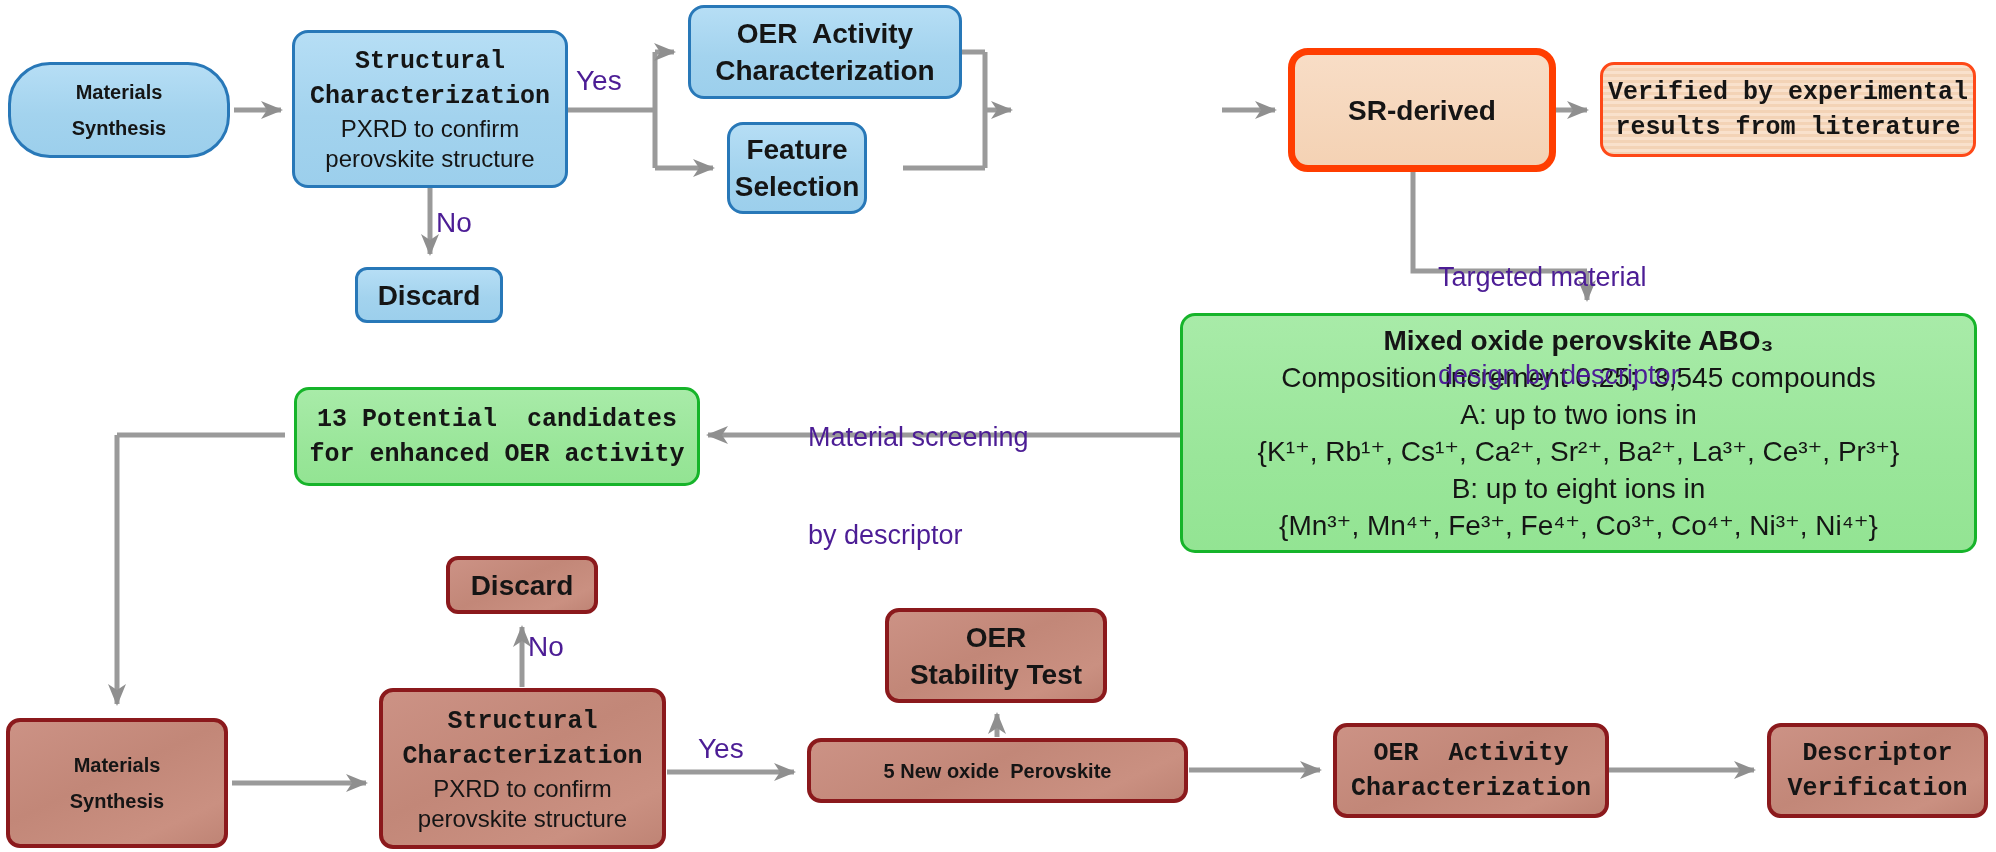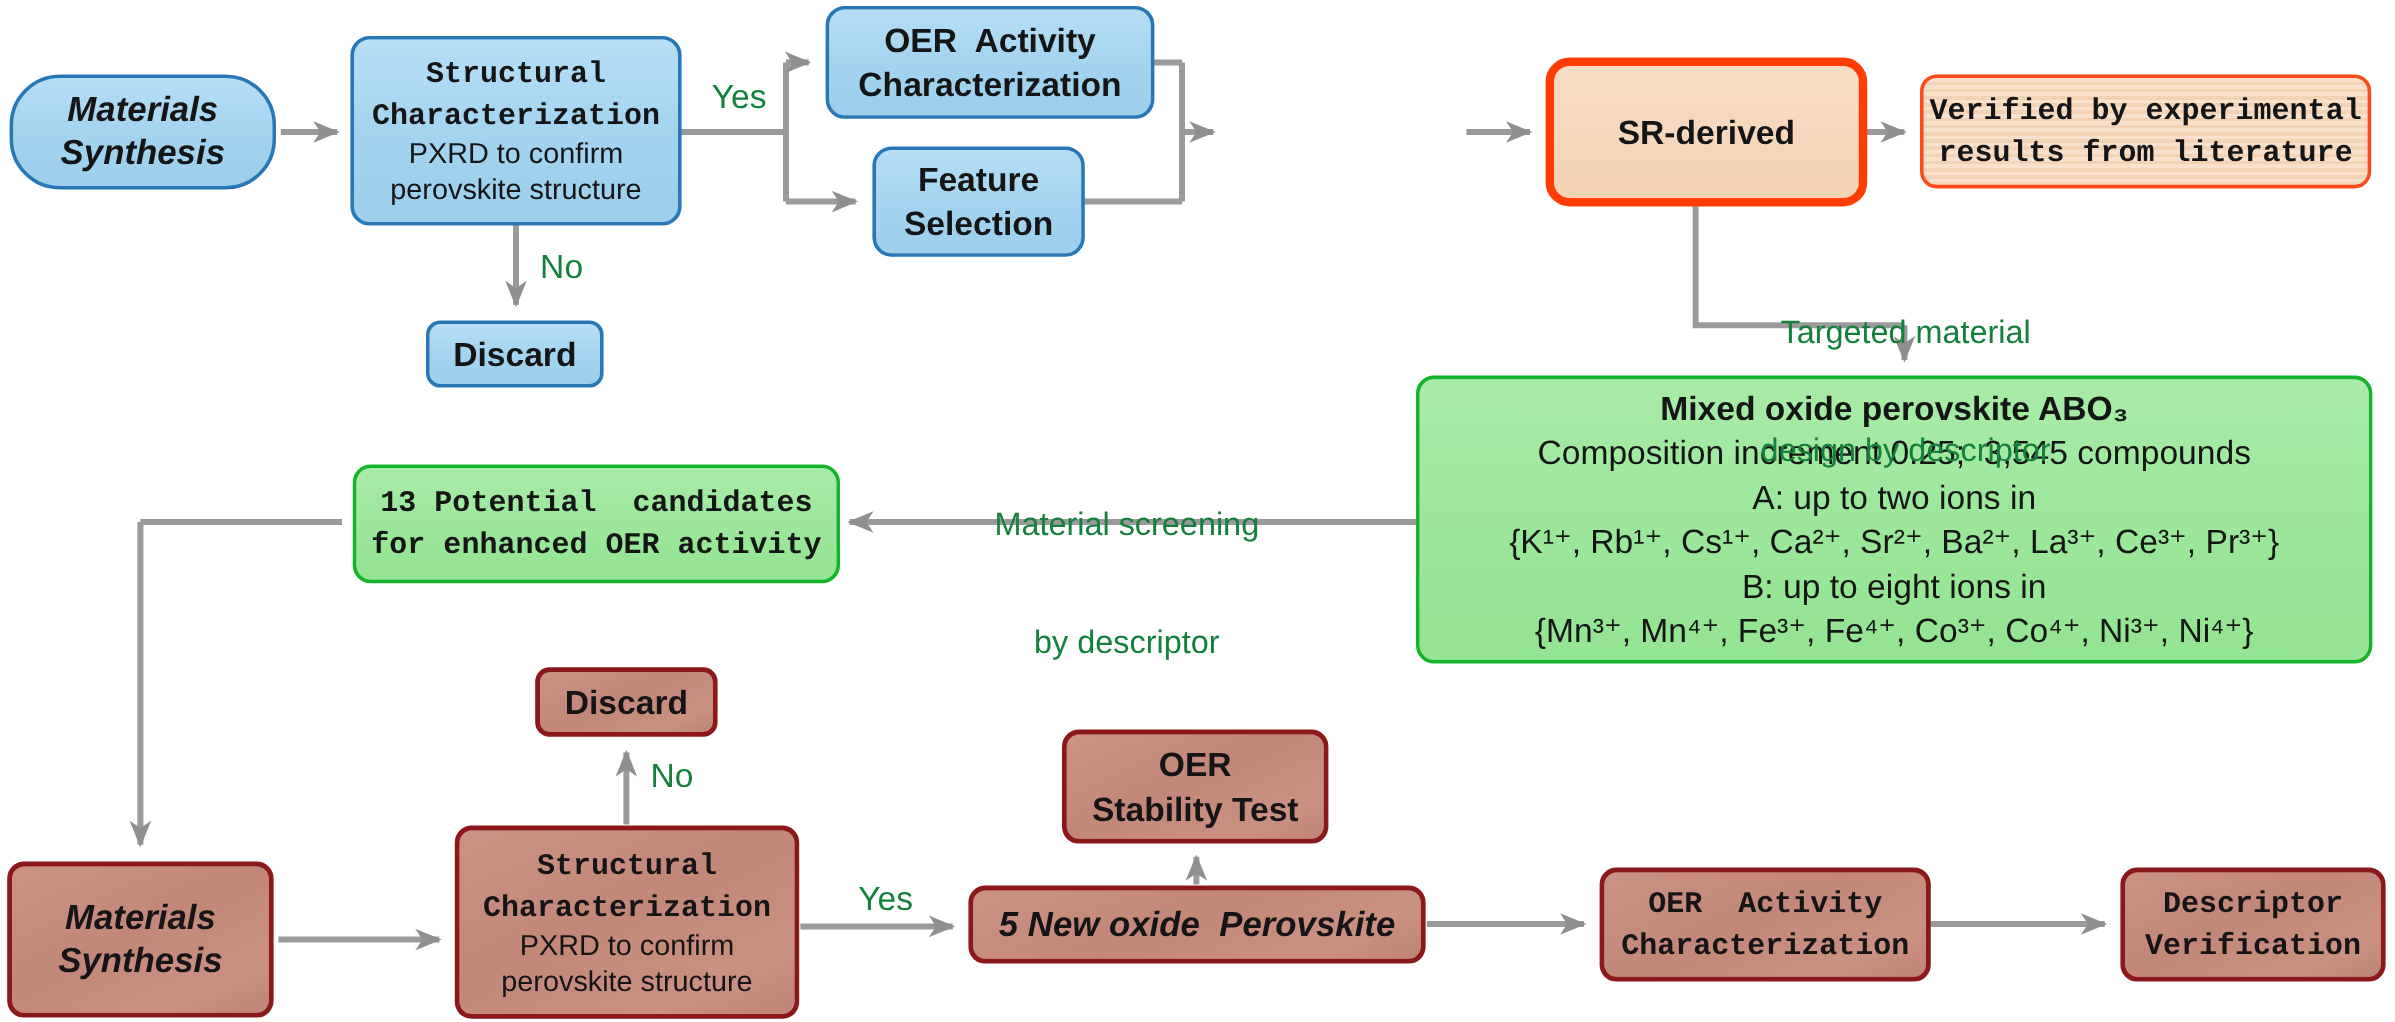--- a/index.html
+++ b/index.html
@@ -4,36 +4,36 @@
 <style>
   html,body{margin:0;padding:0;background:#ffffff;}
   .canvas{position:relative;width:1996px;height:852px;background:#ffffff;overflow:hidden;
           font-family:"Liberation Sans","DejaVu Sans",sans-serif;color:#151515;}
   svg.wires{position:absolute;left:0;top:0;pointer-events:none;}
   .node{position:absolute;box-sizing:border-box;display:flex;flex-direction:column;
         justify-content:center;align-items:center;text-align:center;}
   .l{white-space:pre;line-height:1.18;}
   .b{font-weight:bold;}
   .it{font-style:italic;}
-  .f29{font-size:29px;line-height:36px;font-style:italic;}
+  .f29{font-size:20px;line-height:36px;}
   .f28{font-size:28px;line-height:37px;}
   .f27{font-size:25px;line-height:35px;font-family:Liberation Mono, monospace;}
   .f24{font-size:24px;line-height:30px;}
   .blue{background:linear-gradient(180deg,#b6def5 0%,#a3d3ee 55%,#9ccfec 100%);
         border:3px solid #2878b8;border-radius:16px;}
   .pillr{border-radius:42px;}
   .peach{background:repeating-linear-gradient(180deg,#f9e1cc 0px,#f9e1cc 3px,#f3d3b6 3px,#f3d3b6 6px);
          border:3px solid #fe4918;border-radius:14px;}
   .srpill{border-width:7px;border-color:#ff3d00;border-radius:20px;
           background:linear-gradient(180deg,#f8ddc6,#f4d2b4);}
   .green{background:linear-gradient(180deg,#a8eba8 0%,#9ae69a 60%,#93e493 100%);
          border:3px solid #16b42a;border-radius:15px;text-align:center;}
   .brown{background:linear-gradient(155deg,#cc9285 0%,#c28778 45%,#ca9081 80%,#bf8475 100%);
          border:4px solid #8b191c;border-radius:14px;}
-  .flabel{position:absolute;text-align:center;font-size:28px;line-height:33px;color:#15803d;white-space:pre;}
+  .flabel{position:absolute;text-align:left;font-size:28px;line-height:33px;color:#4c1d95;white-space:pre;}
 </style>
 </head>
 <body>
 
 <div class="canvas">
 
   <svg class="wires" width="1996" height="852" viewBox="0 0 1996 852">
     <defs>
       <marker id="ah" markerUnits="userSpaceOnUse" markerWidth="26" markerHeight="24" refX="21" refY="11" orient="auto">
         <path d="M1,2 L23,11 L1,20 L7,11 Z" fill="#8f8f8f"></path>
@@ -79,21 +79,21 @@
 
   <div class="node blue" style="left:355px;top:267px;width:148px;height:56px;border-radius:12px">
     <div class="l b f28">Discard</div>
   </div>
 
   <div class="node blue" style="left:688px;top:5px;width:274px;height:94px">
     <div class="l b f28">OER  Activity</div>
     <div class="l b f28">Characterization</div>
   </div>
 
-  <div class="node blue" style="left:727px;top:122px;width:177px;height:92px">
+  <div class="node blue" style="left:727px;top:122px;width:140px;height:92px">
     <div class="l b f28">Feature</div>
     <div class="l b f28">Selection</div>
   </div>
 
 
   <div class="node peach srpill" style="left:1288px;top:48px;width:268px;height:124px">
     <div class="l b f28">SR-derived</div>
   </div>
 
   <div class="node peach" style="left:1600px;top:62px;width:376px;height:95px">

